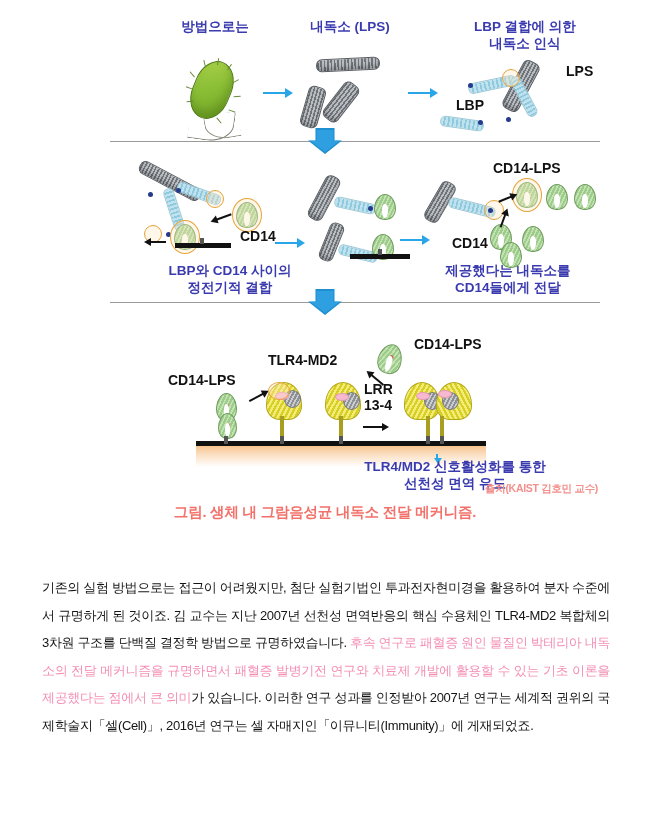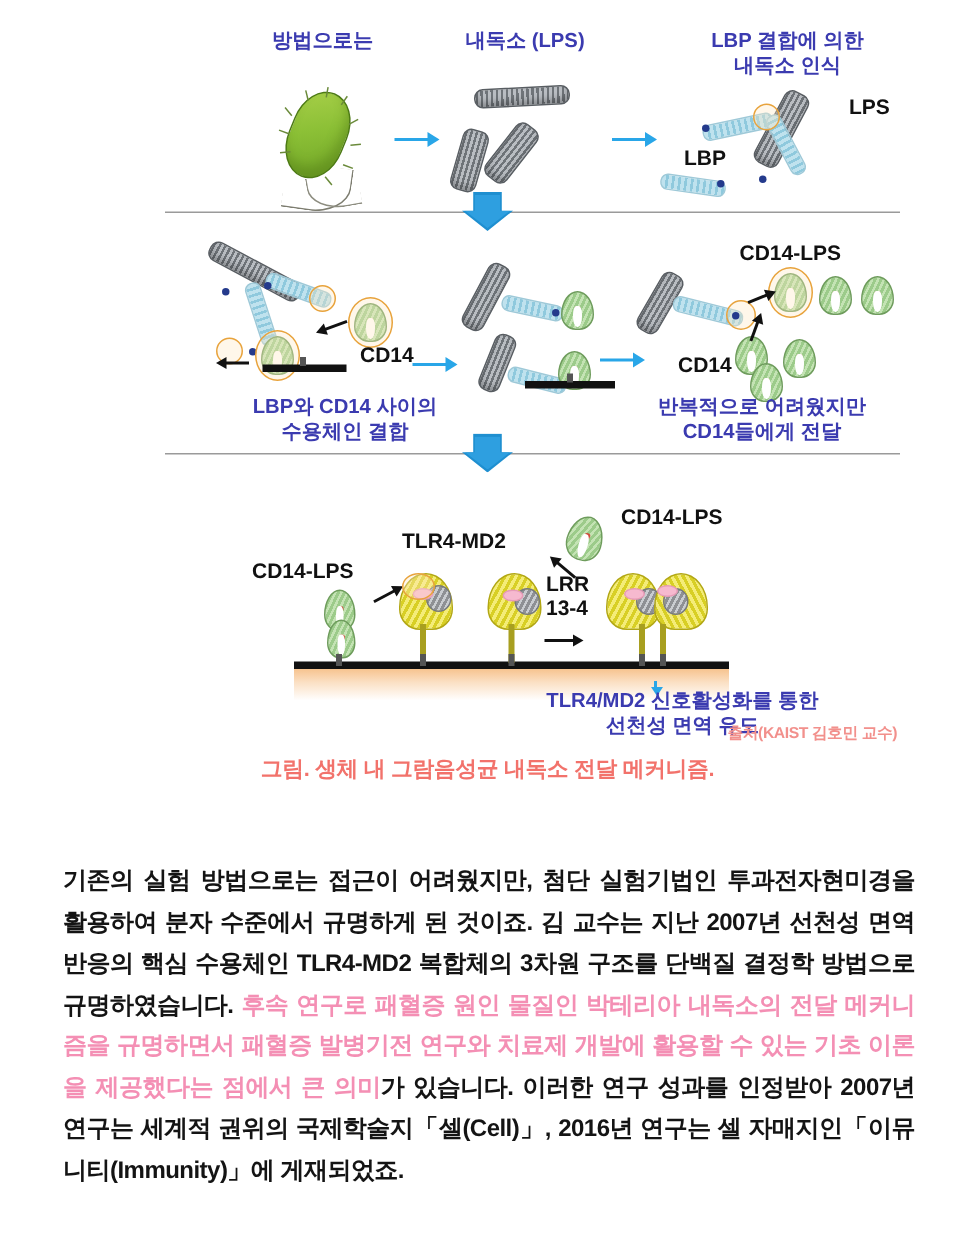--- a/index.html
+++ b/index.html
@@ -137,22 +137,22 @@
     position:absolute;width:15px;height:16px;border-radius:50%;
     background:repeating-linear-gradient(118deg,#8e9094 0px,#8e9094 2px,#c9ccd0 2px,#c9ccd0 3.6px);
     border:1px solid #76797d;
   }
   .pinkblob{position:absolute;width:12px;height:6px;border-radius:50%;background:#f6b9cf;border:1px solid #e79bb7;}
   .stalk{position:absolute;width:4px;background:#a89f20;}
 
   
   .body-text{
     position:absolute;left:42px;top:574px;width:568px;
-    font-size:16px;line-height:27.5px;color:#141414;
-    font-weight:bold;letter-spacing:-0.35px;text-align:justify;
+    font-size:13px;line-height:27.5px;color:#141414;
+    font-weight:normal;letter-spacing:-0.35px;text-align:justify;
   }
   .hl{color:#f48fb4;}
 </style>
 </head>
 <body>
 
 <div class="fig">
 
   <div class="abs blue-label" style="left:150px;top:18px;width:130px;">방법으로는</div>
   <div class="abs blue-label" style="left:280px;top:18px;width:140px;">내독소 (LPS)</div>
@@ -295,22 +295,22 @@
     </div>
     <div class="b-arrow" style="left:62px;top:38px;width:20px;transform:rotate(-70deg);">
       <div class="shaft"></div>
         <div class="head"></div>
     </div>
   </div>
   <div class="abs black-label" style="left:493px;top:160px;">CD14-LPS</div>
   <div class="abs black-label" style="left:452px;top:235px;">CD14</div>
 
   <div class="abs blue-label" style="left:140px;top:262px;width:180px;">LBP와 CD14 사이의
-수용체인 결합</div>
-  <div class="abs blue-label" style="left:418px;top:262px;width:180px;">반복적으로 어려웠지만
+정전기적 결합</div>
+  <div class="abs blue-label" style="left:418px;top:262px;width:180px;">제공했다는 내독소를
 CD14들에게 전달</div>
 
   <div class="divider" style="top:302px;"></div>
   <div class="down-arrow" style="left:308px;top:289px;"></div>
 
 
   <div class="mem-fill" style="left:196px;top:445px;width:290px;height:22px;"></div>
   <div class="mem-bar" style="left:196px;top:441px;width:290px;height:5px;"></div>
 
   <div class="abs" style="left:214px;top:393px;width:30px;height:50px;">

